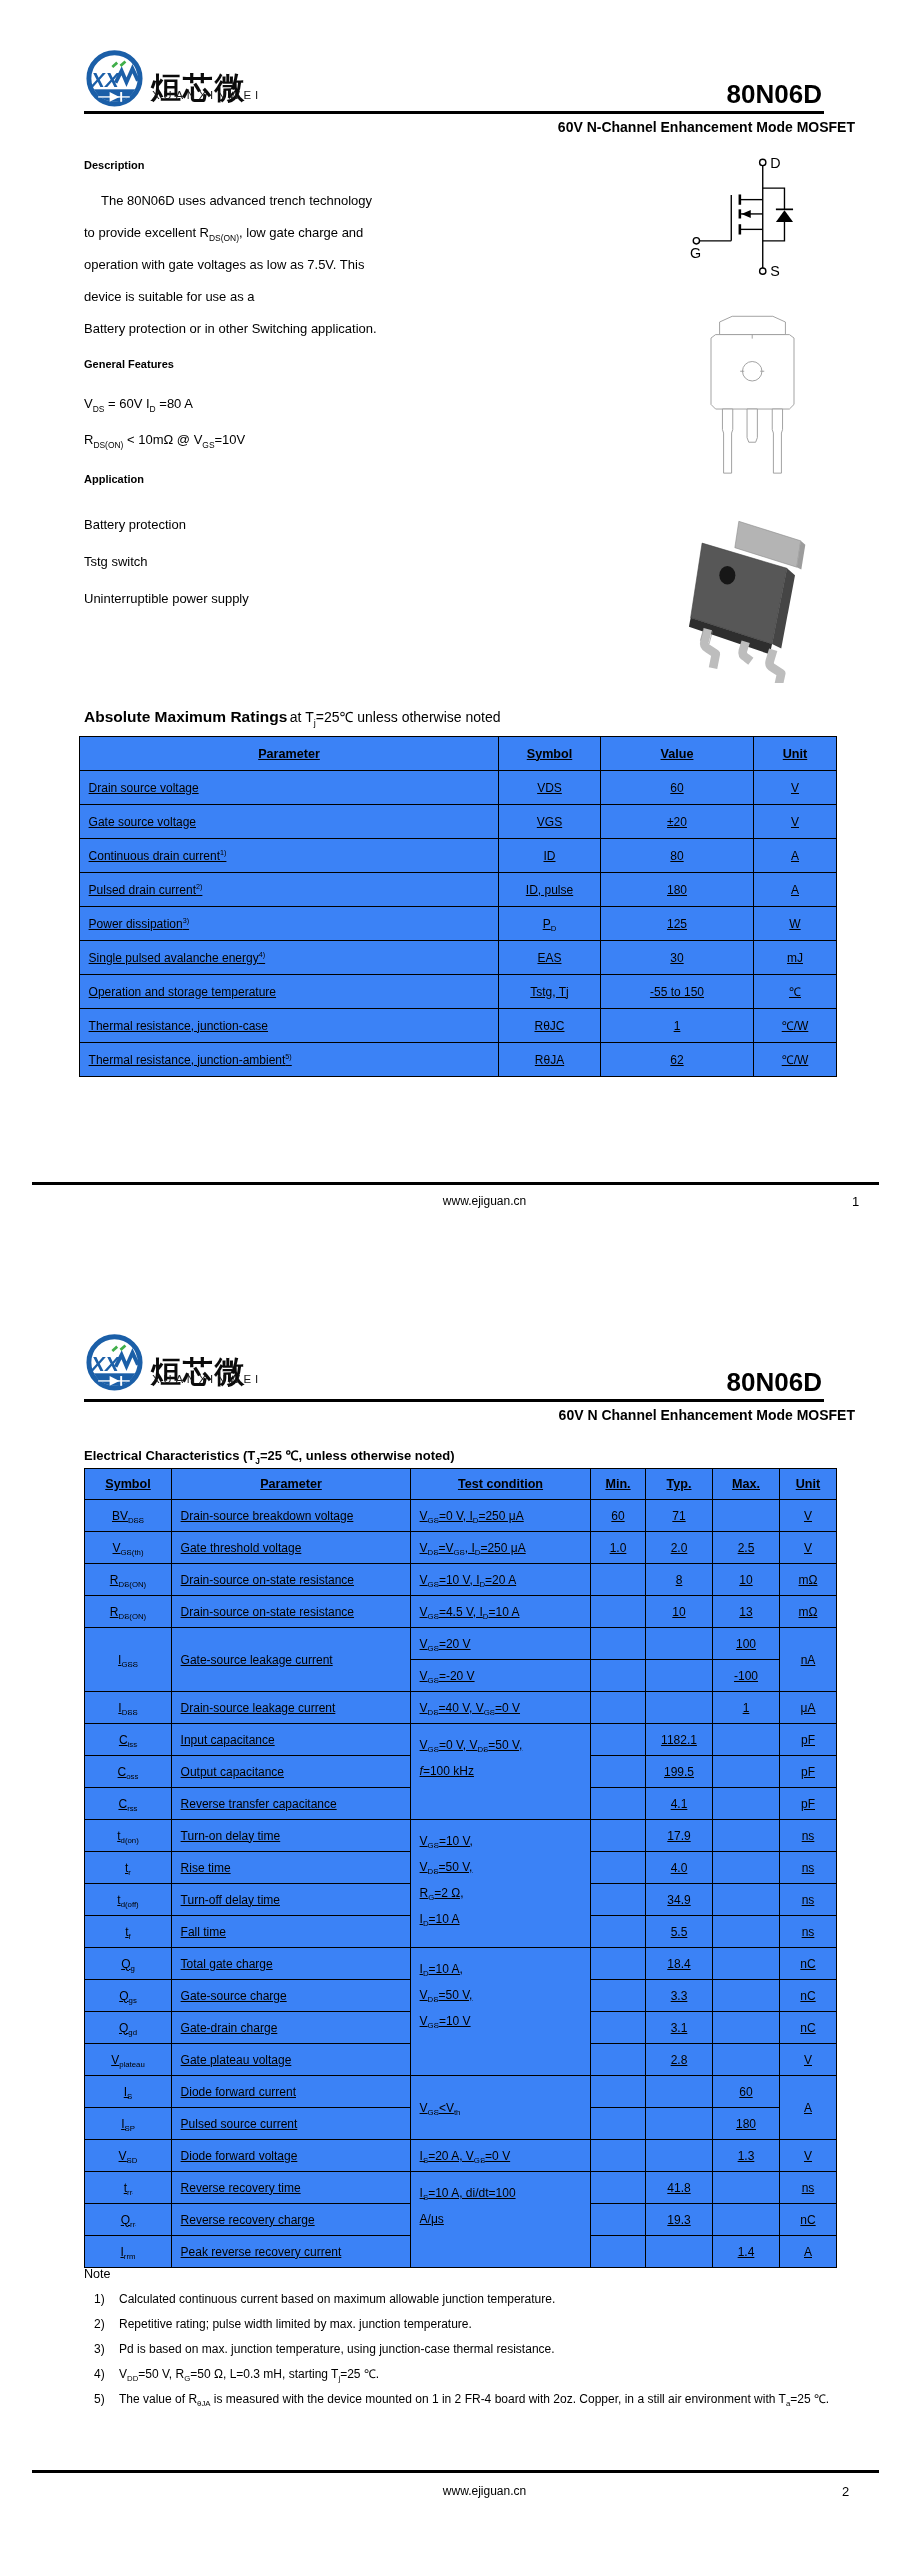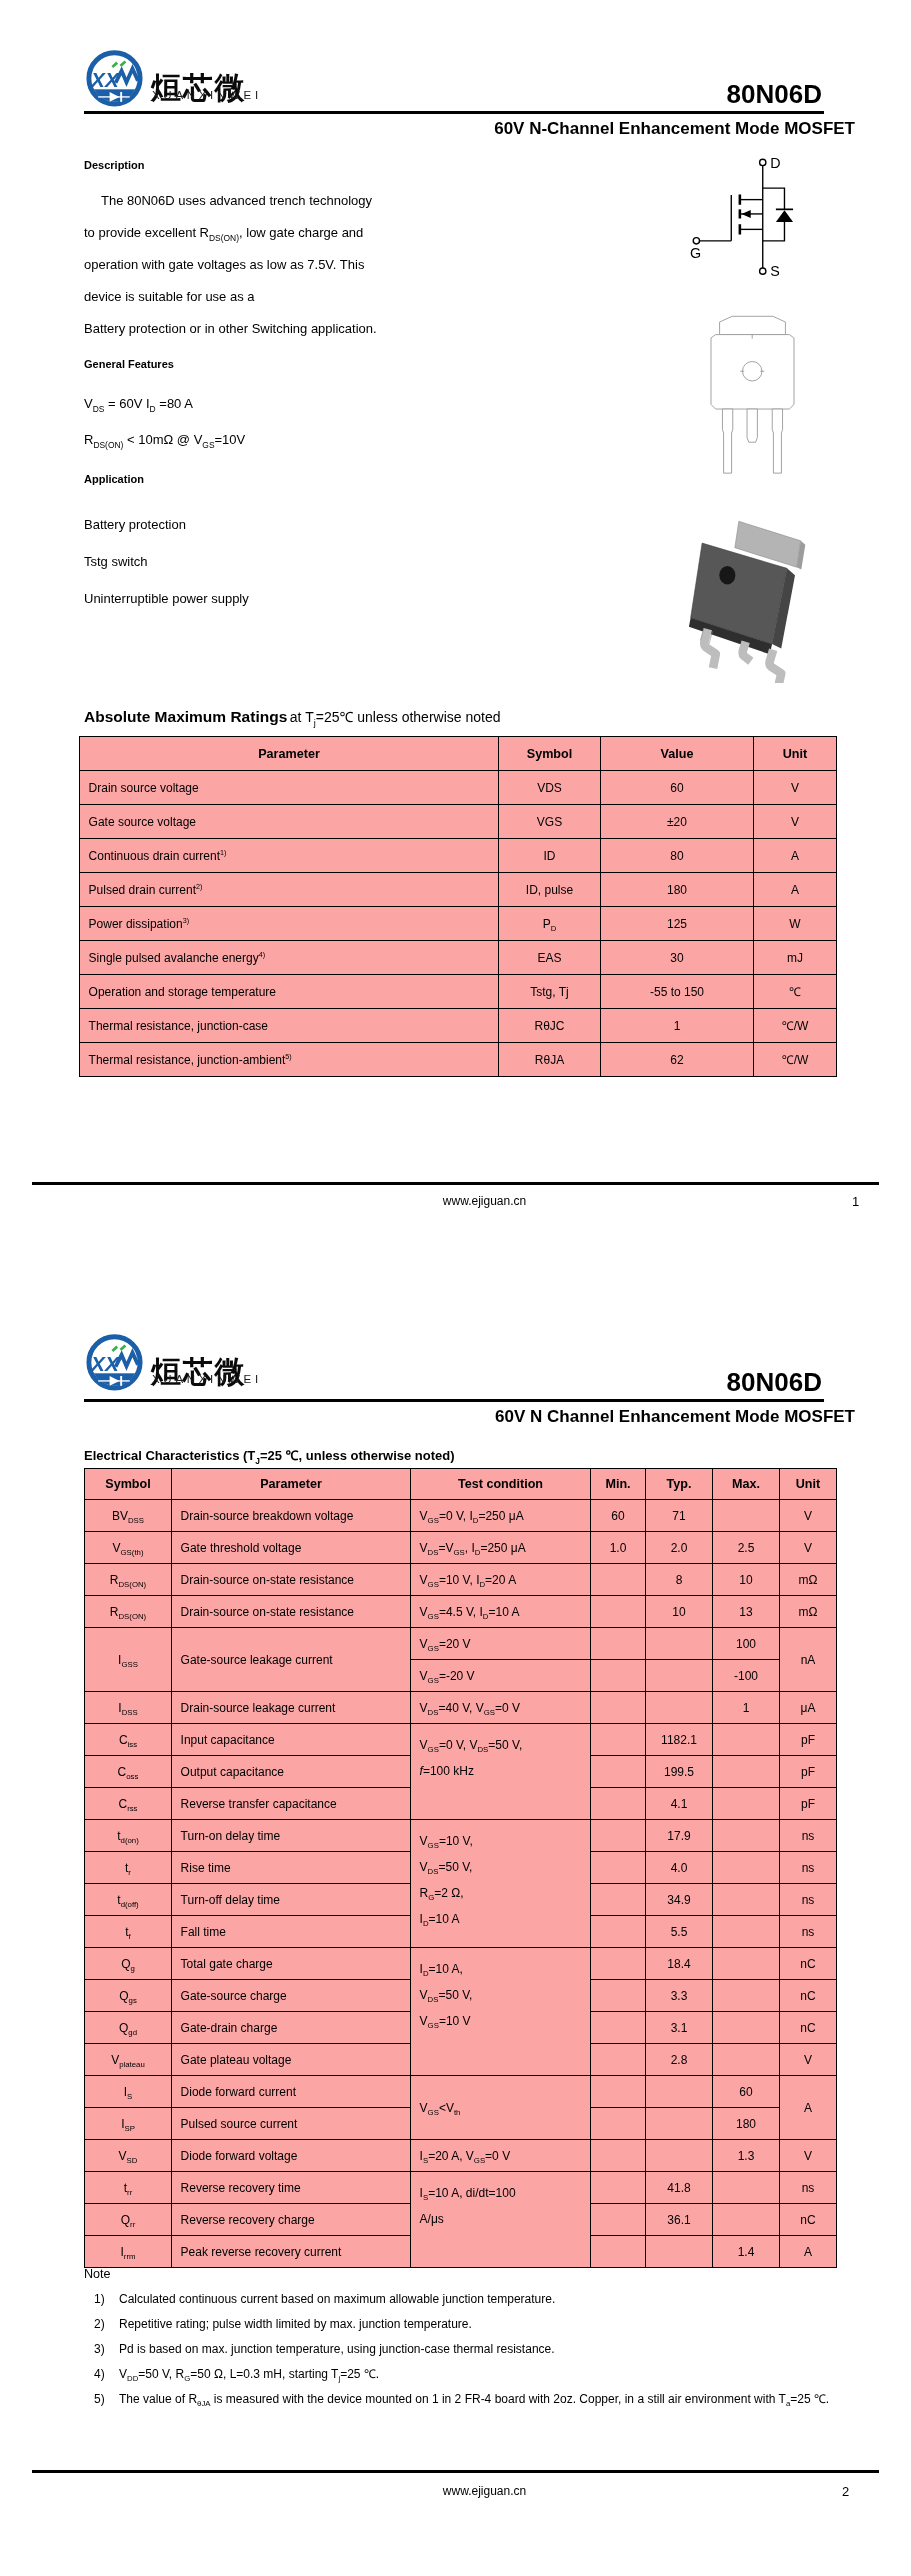--- a/index.html
+++ b/index.html
@@ -10,31 +10,31 @@
   sup{font-size:60%;line-height:0;vertical-align:super;}
   i{font-style:italic;}
 
   
   .logo{width:195px;height:64px;}
   .logo-cn{position:absolute;left:67px;top:20px;font-size:30px;font-weight:700;letter-spacing:1.7px;
            font-family:"DejaVu Sans","Liberation Sans",sans-serif;color:#0a0a0a;white-space:nowrap;}
   .logo-en{position:absolute;left:68px;top:41px;font-size:11.5px;letter-spacing:3.7px;color:#1a1a1a;white-space:nowrap;}
   .doc-title{font-size:26px;font-weight:700;white-space:nowrap;}
   .rule{height:2.9px;background:#000;}
-  .subtitle{font-size:17px;font-weight:700;white-space:nowrap;}
+  .subtitle{font-size:14px;font-weight:700;white-space:nowrap;}
 
   
   .sec-head{font-size:11px;font-weight:700;white-space:nowrap;}
   .body-line{height:32px;line-height:32px;font-size:13px;white-space:nowrap;}
   .indent{padding-left:17px;}
   .feat-line{height:36px;line-height:36px;font-size:13px;white-space:nowrap;}
   .app-line{height:37px;line-height:37px;font-size:13px;white-space:nowrap;}
 
   
-  table{border-collapse:collapse;table-layout:fixed;position:absolute;background:#fca5a5;}
+  table{border-collapse:collapse;table-layout:fixed;position:absolute;background:#3b82f6;text-decoration:underline;}
   th,td{border:1.1px solid #000;border-top-width:1.7px;border-bottom-width:1.7px;
         font-size:12px;text-align:center;vertical-align:middle;padding:0 3.4px;}
   th{font-weight:700;font-size:12.6px;}
   .c-param,.c-left{text-align:left;padding-left:8.6px;}
   .c-cond{text-align:left;padding-left:8.6px;}
   .tc-top{vertical-align:top;padding-top:7.5px;line-height:26px;}
 
   .amr-title-main{font-size:15.5px;font-weight:700;}
   .amr-title-suffix{font-size:14px;font-weight:400;}
   .ec-title{font-size:13px;font-weight:700;white-space:nowrap;}
@@ -474,21 +474,21 @@
             <td class="c-cond tc-top" rowspan="3">I<sub>S</sub>=10 A,  di/dt=100<br>A/μs</td>
             <td class=""></td>
             <td class="">41.8</td>
             <td class=""></td>
             <td class="">ns</td>
           </tr>
           <tr style="height: 32px;">
             <td class="">Q<sub>rr</sub></td>
             <td class="c-left">Reverse recovery charge</td>
             <td class=""></td>
-            <td class="">36.1</td>
+            <td class="">19.3</td>
             <td class=""></td>
             <td class="">nC</td>
           </tr>
           <tr style="height: 32px;">
             <td class="">I<sub>rrm</sub></td>
             <td class="c-left">Peak reverse recovery current</td>
             <td class=""></td>
             <td class=""></td>
             <td class="">1.4</td>
             <td class="">A</td>

